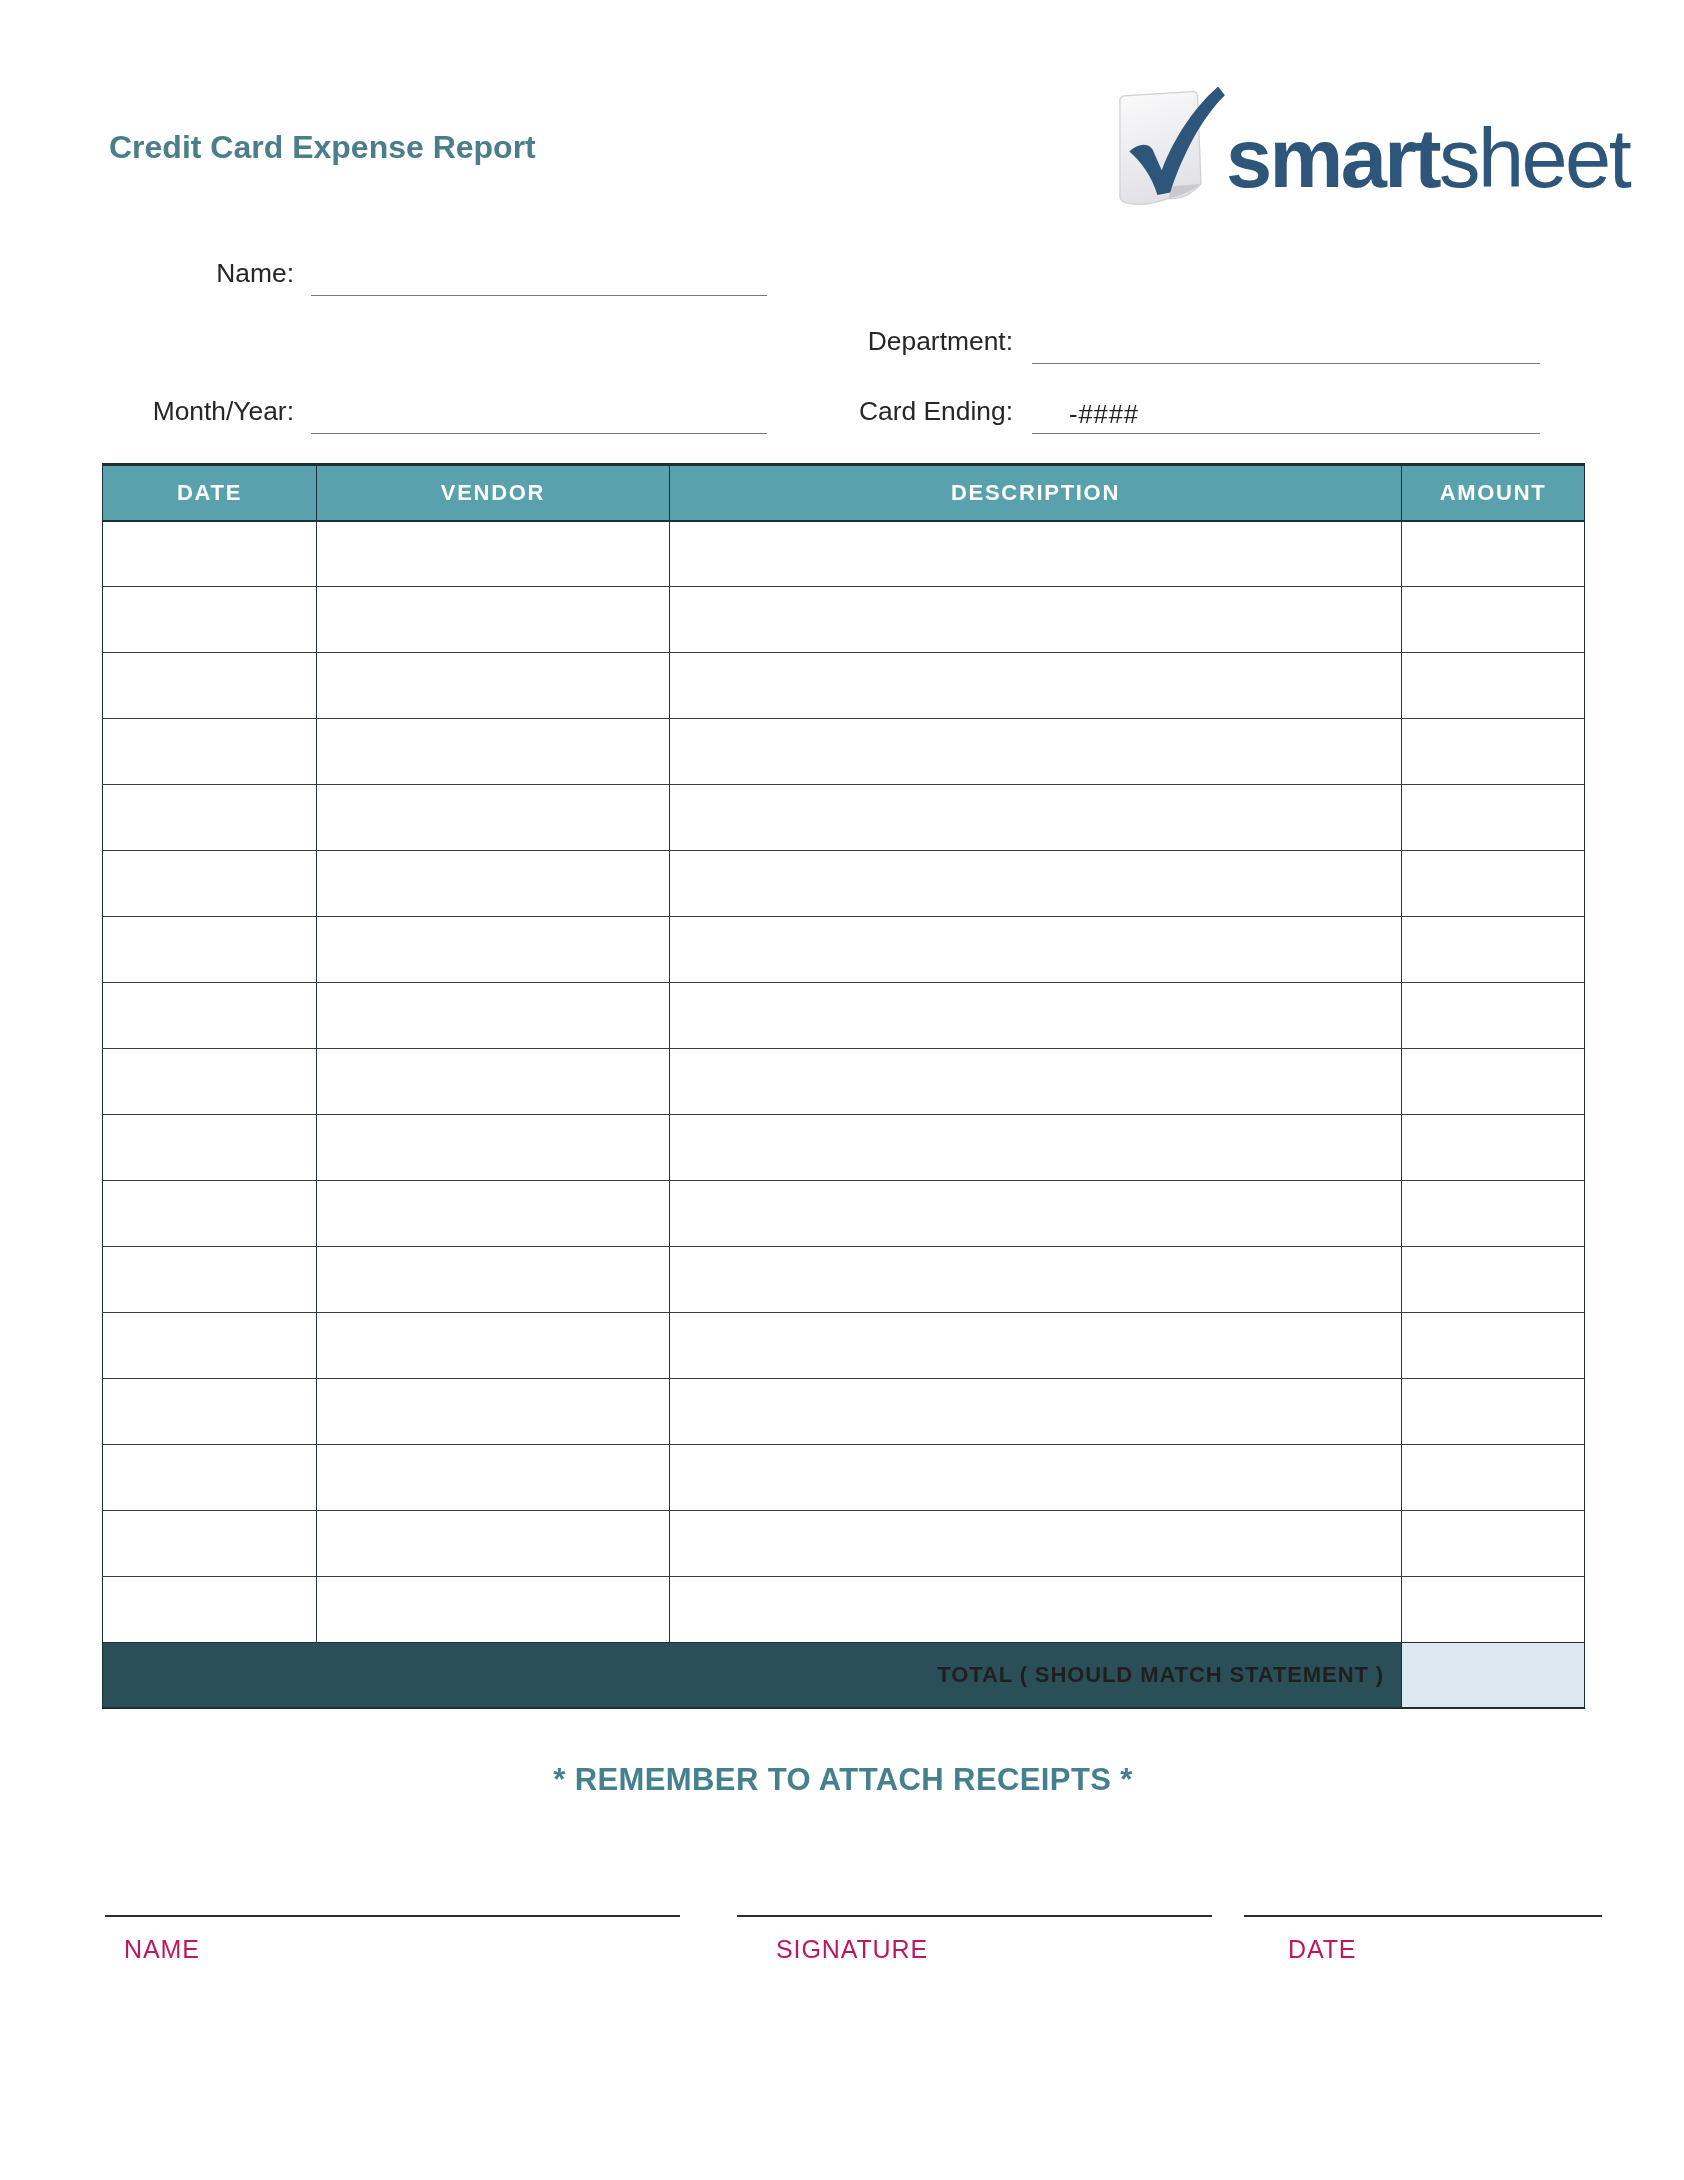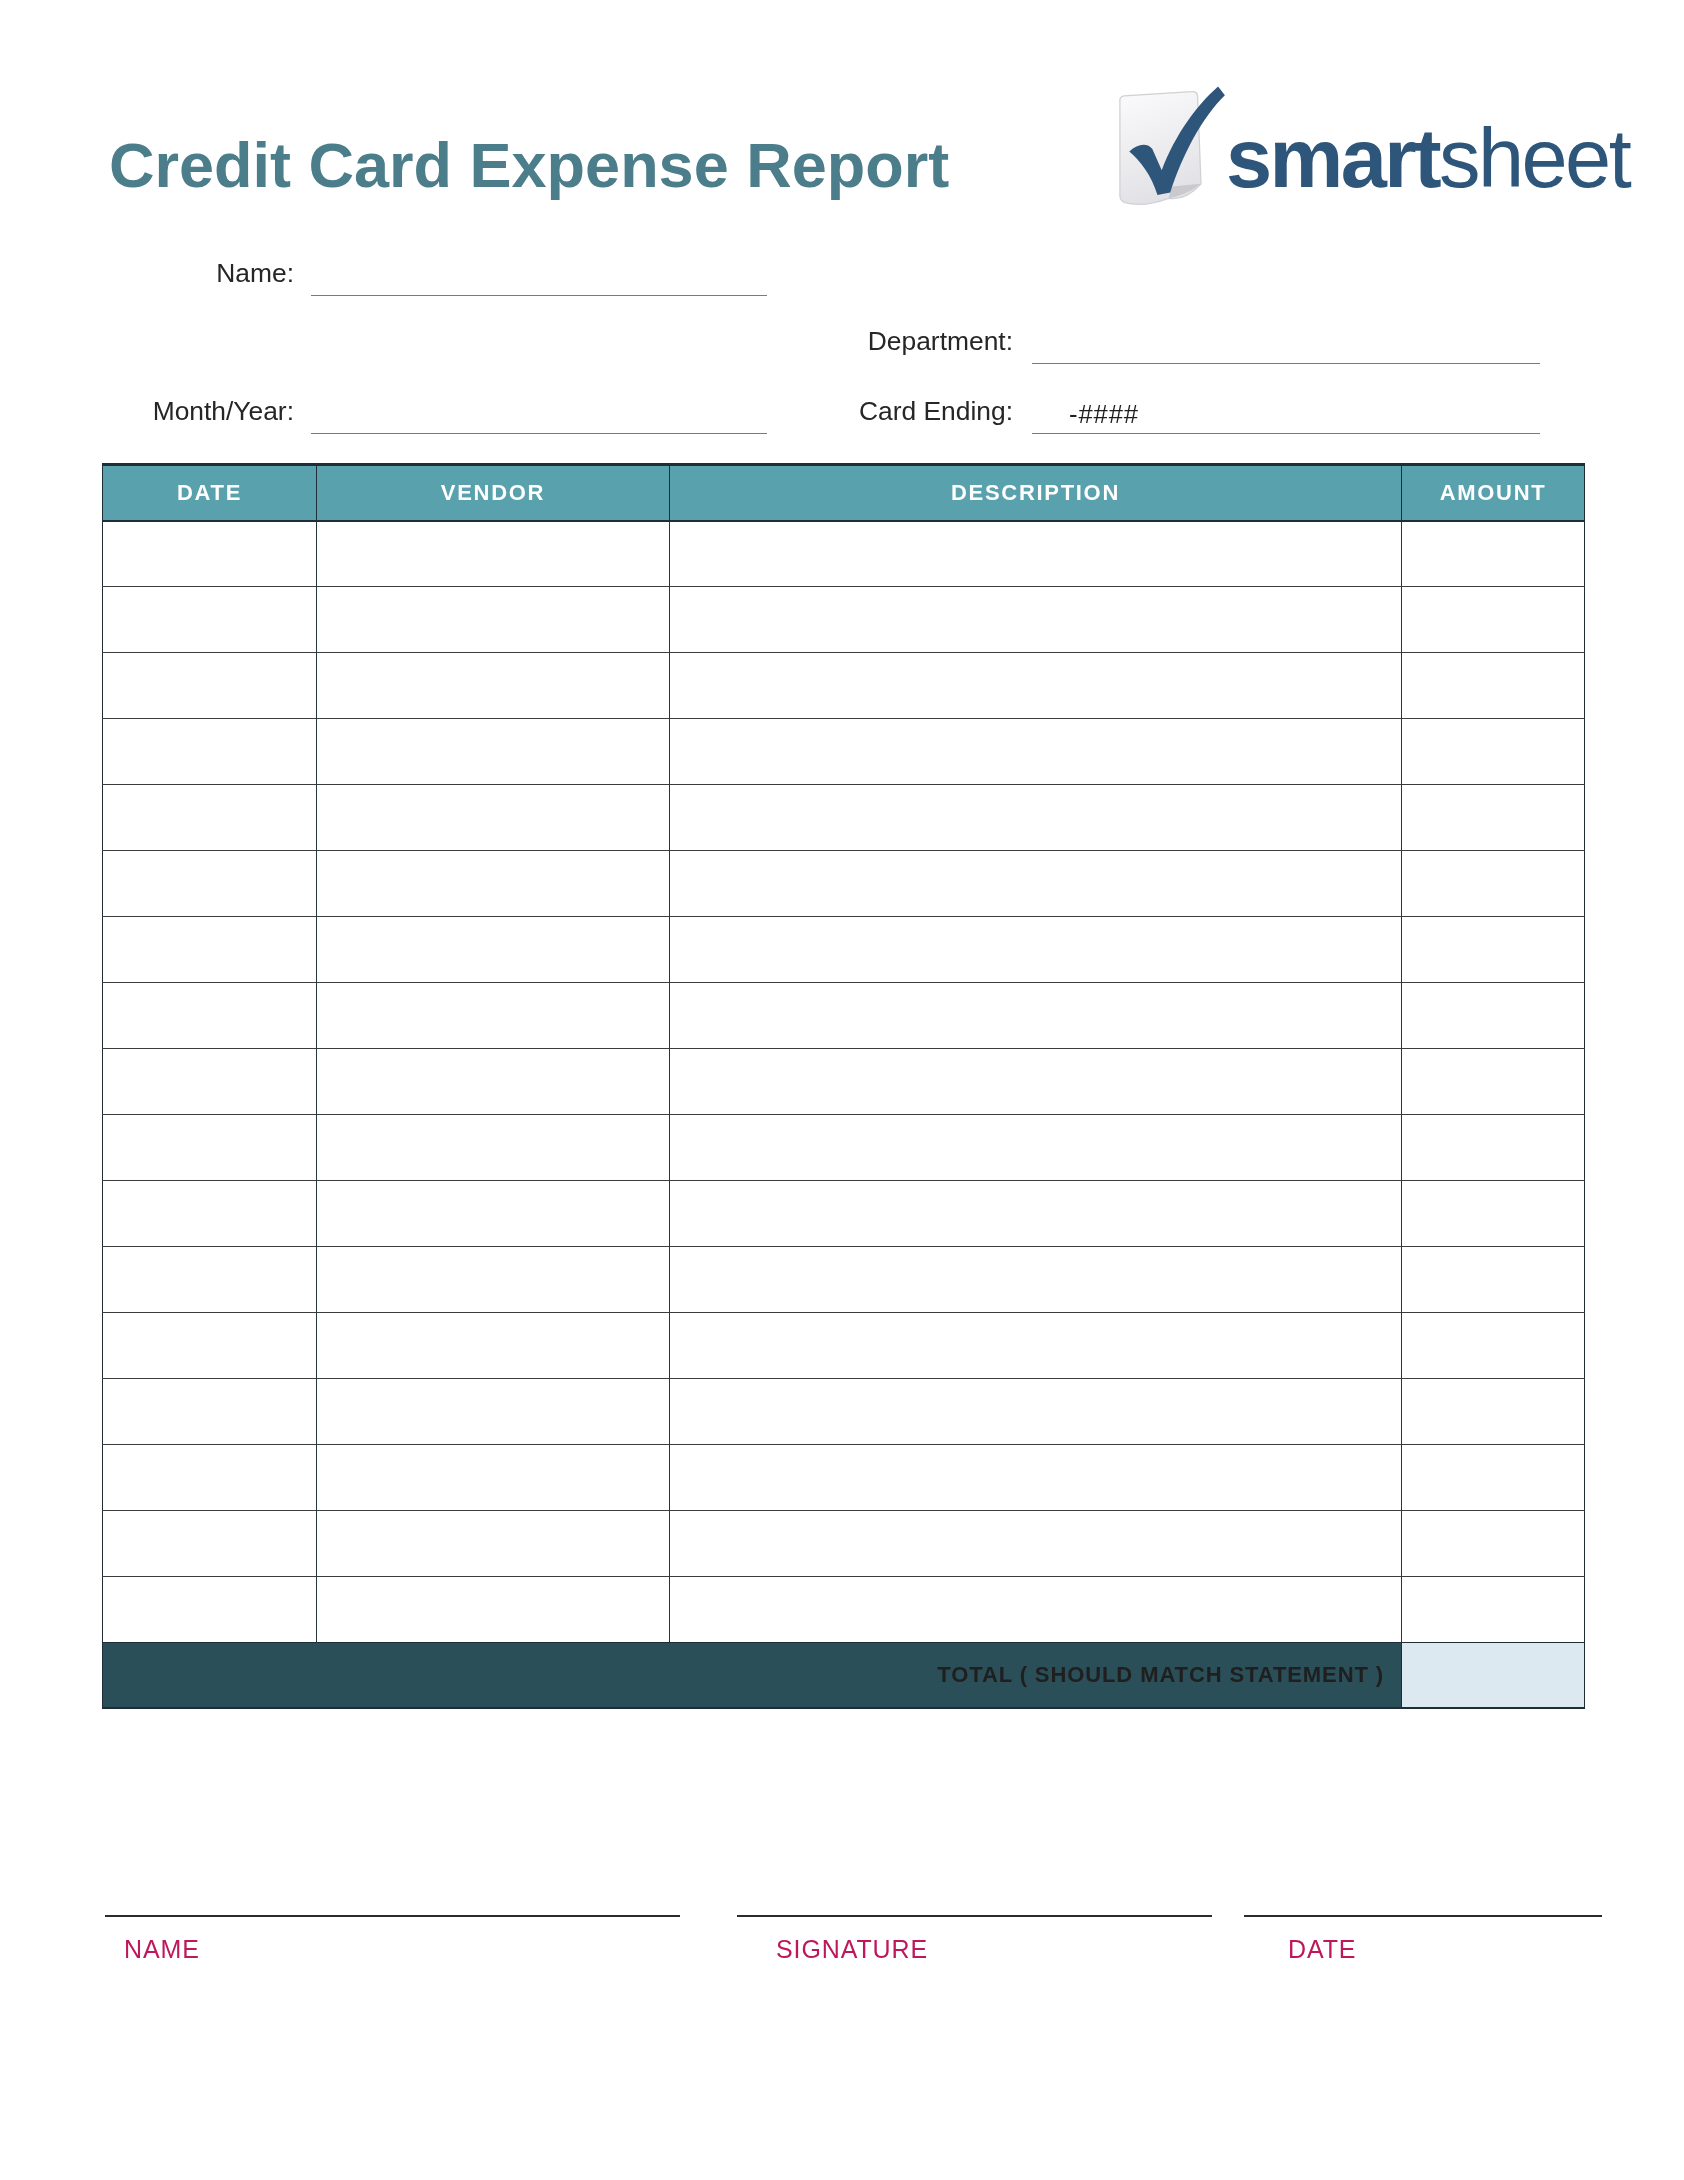--- a/index.html
+++ b/index.html
@@ -8,21 +8,21 @@
     --total-bg:#2b4f58; --total-text:#ffffff; --total-amount-bg:#dde9f0;
     --reminder:#45808f; --line:#7a7a7a; --table-border:#1e2d36;
     --row-border:#3c3c3c; --sig-line:#2b2b2b; --label-text:#262626;
   }
   *{margin:0;padding:0;box-sizing:border-box;}
   html,body{background:#fff;}
   body{font-family:"Liberation Sans","DejaVu Sans",sans-serif;}
   .page{position:relative;width:1685px;height:2181px;background:#ffffff;overflow:hidden;}
 
   
-  .title{position:absolute;left:109px;top:129px;font-size:63px;font-weight:700;color:var(--title);letter-spacing:0px;}
+  .title{position:absolute;left:109px;top:129px;font-size:32px;font-weight:700;color:var(--title);letter-spacing:0px;}
   .logo{position:absolute;left:1102px;top:66px;width:528px;height:153px;}
   .logo svg{position:absolute;left:0;top:0;}
   .logo .check{fill:var(--logo);}
   .logo-text{position:absolute;left:124px;top:51px;font-size:83px;letter-spacing:-2.6px;color:var(--logo);line-height:1;white-space:nowrap;}
   .logo-bold{font-weight:700;}
   .logo-light{font-weight:400;}
 
   
   .field{position:absolute;display:flex;align-items:flex-end;height:44px;}
   .flabel{display:block;text-align:right;font-size:26.4px;color:var(--label-text);padding-bottom:6.8px;}
@@ -228,20 +228,21 @@
         </tr>
       </tbody>
     <tfoot>
       <tr>
         <td class="total-label" colspan="3">TOTAL ( SHOULD MATCH STATEMENT )</td>
         <td class="total-amount"></td>
       </tr>
     </tfoot>
   </table>
 
+  <div class="reminder">* REMEMBER TO ATTACH RECEIPTS *</div>
 
   <div class="sig-line sig1"></div>
   <div class="sig-line sig2"></div>
   <div class="sig-line sig3"></div>
   <div class="sig-label sl1">NAME</div>
   <div class="sig-label sl2">SIGNATURE</div>
   <div class="sig-label sl3">DATE</div>
 
 </div>
 

